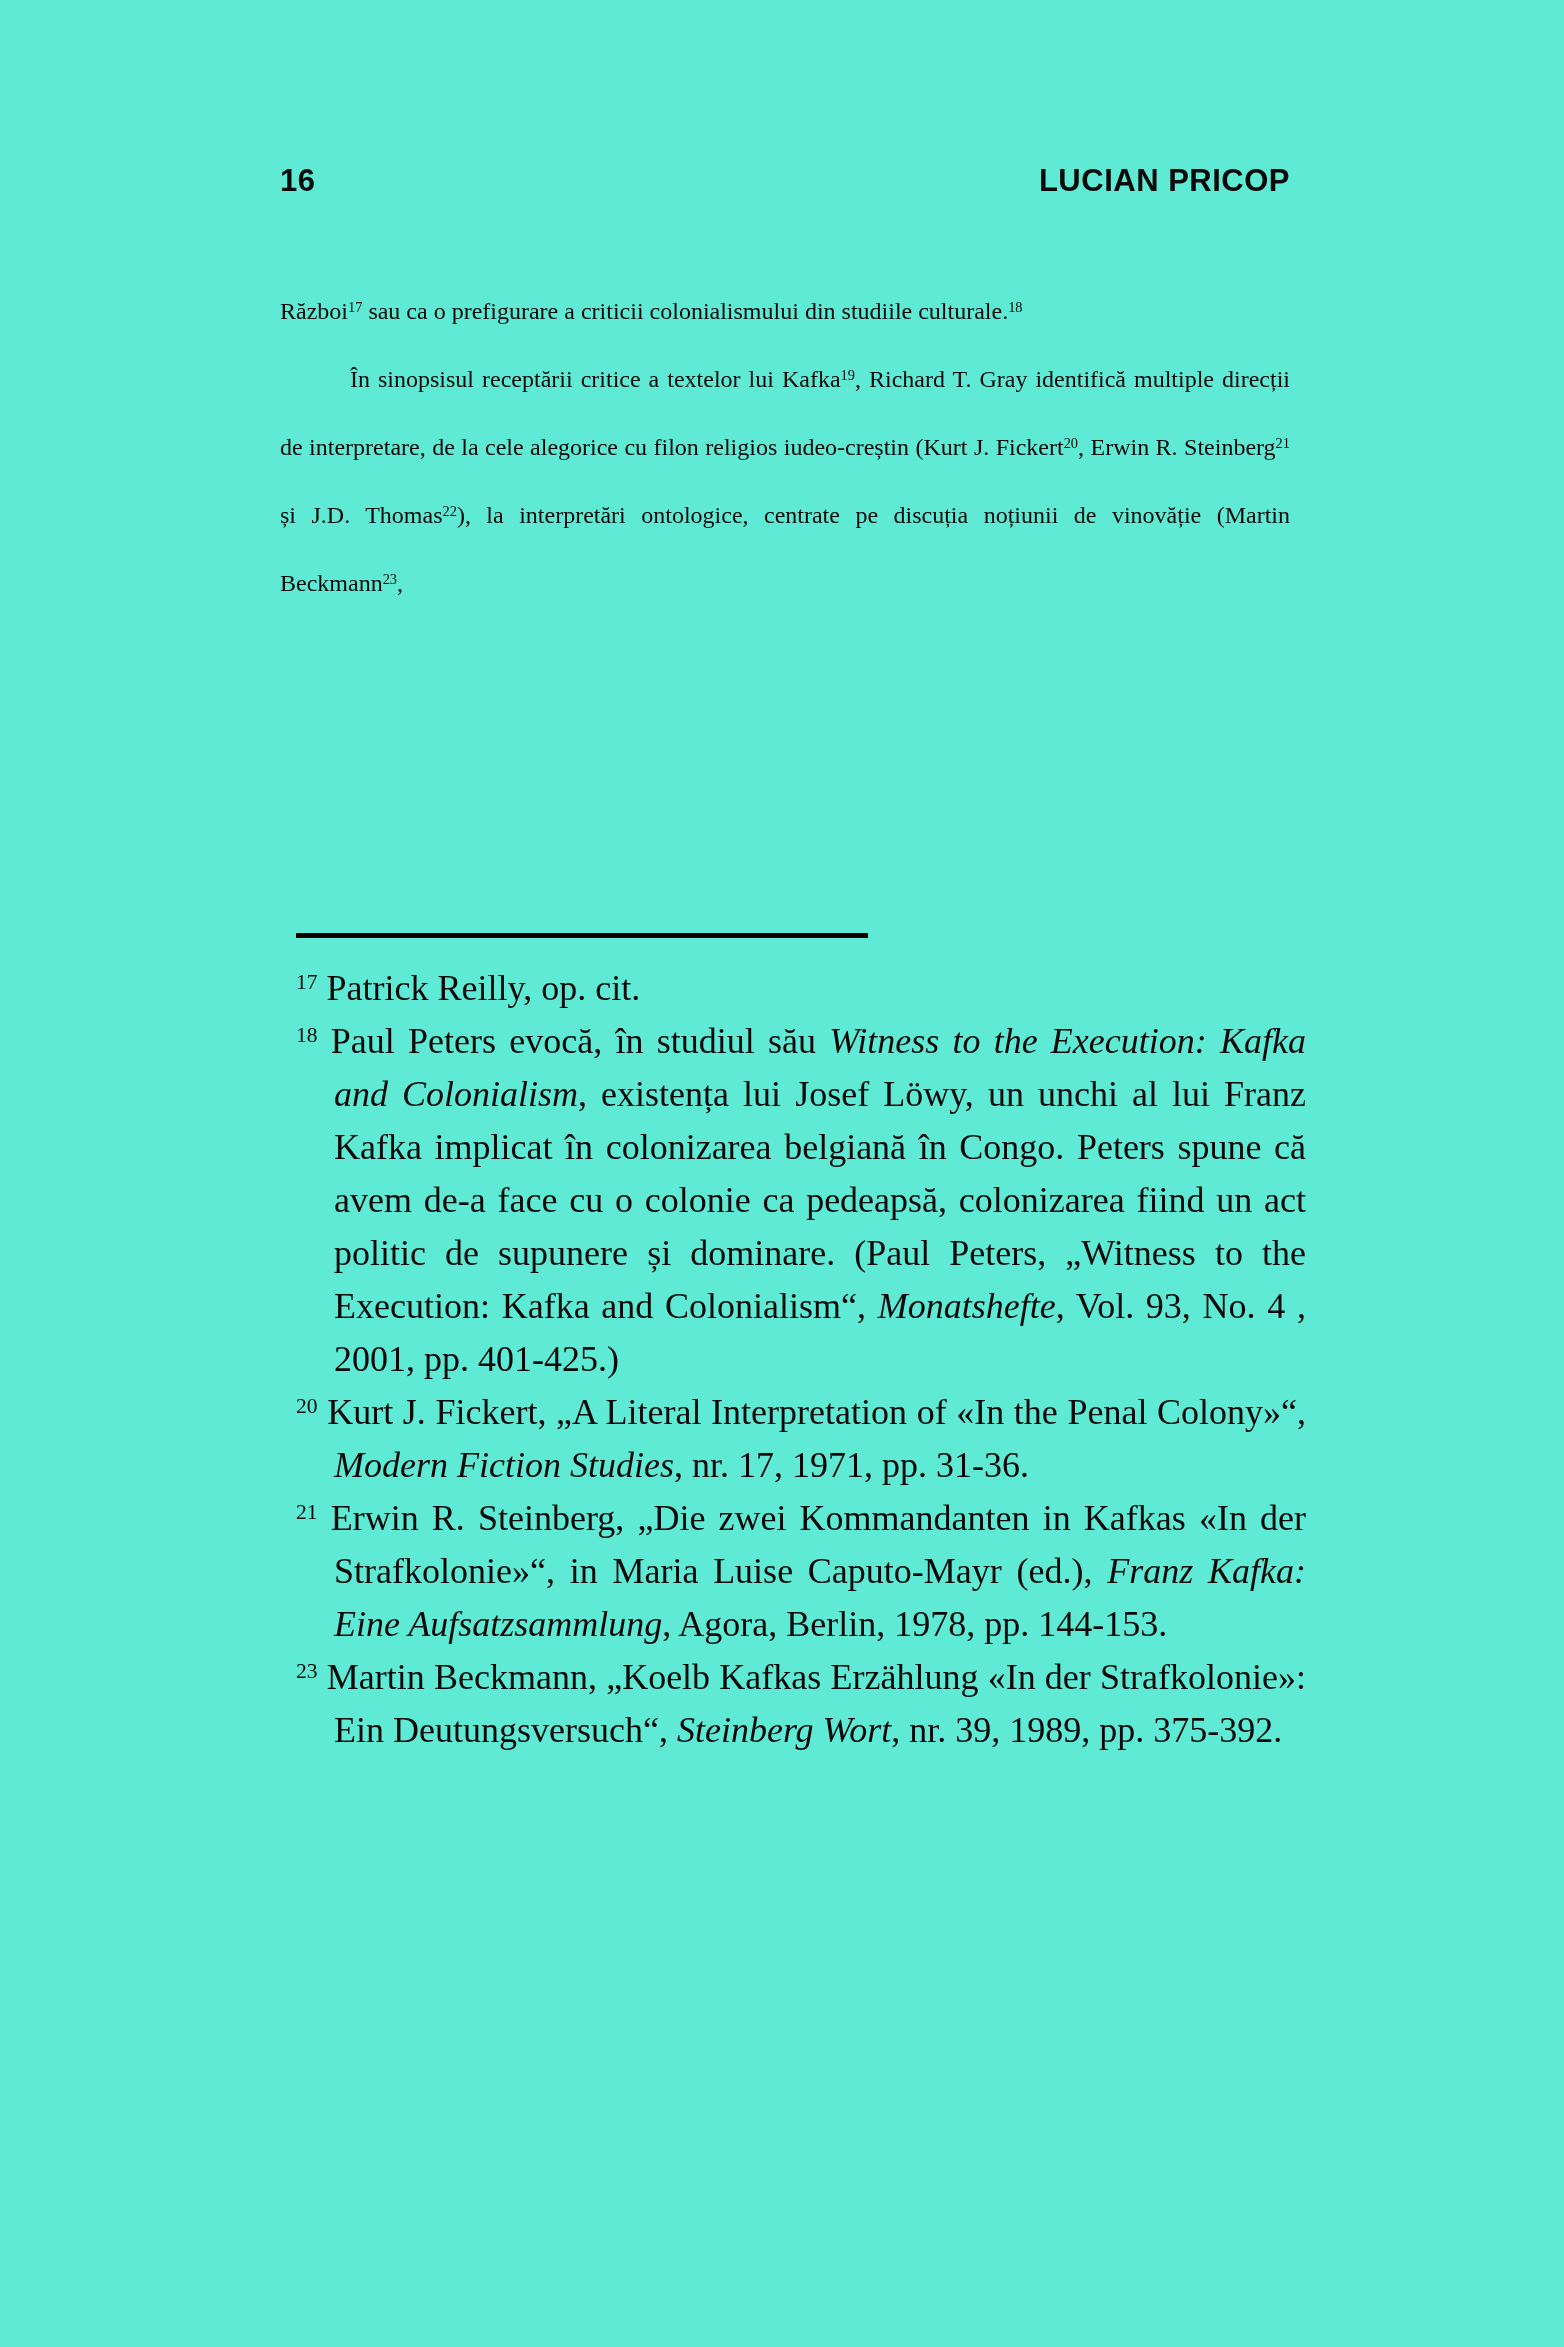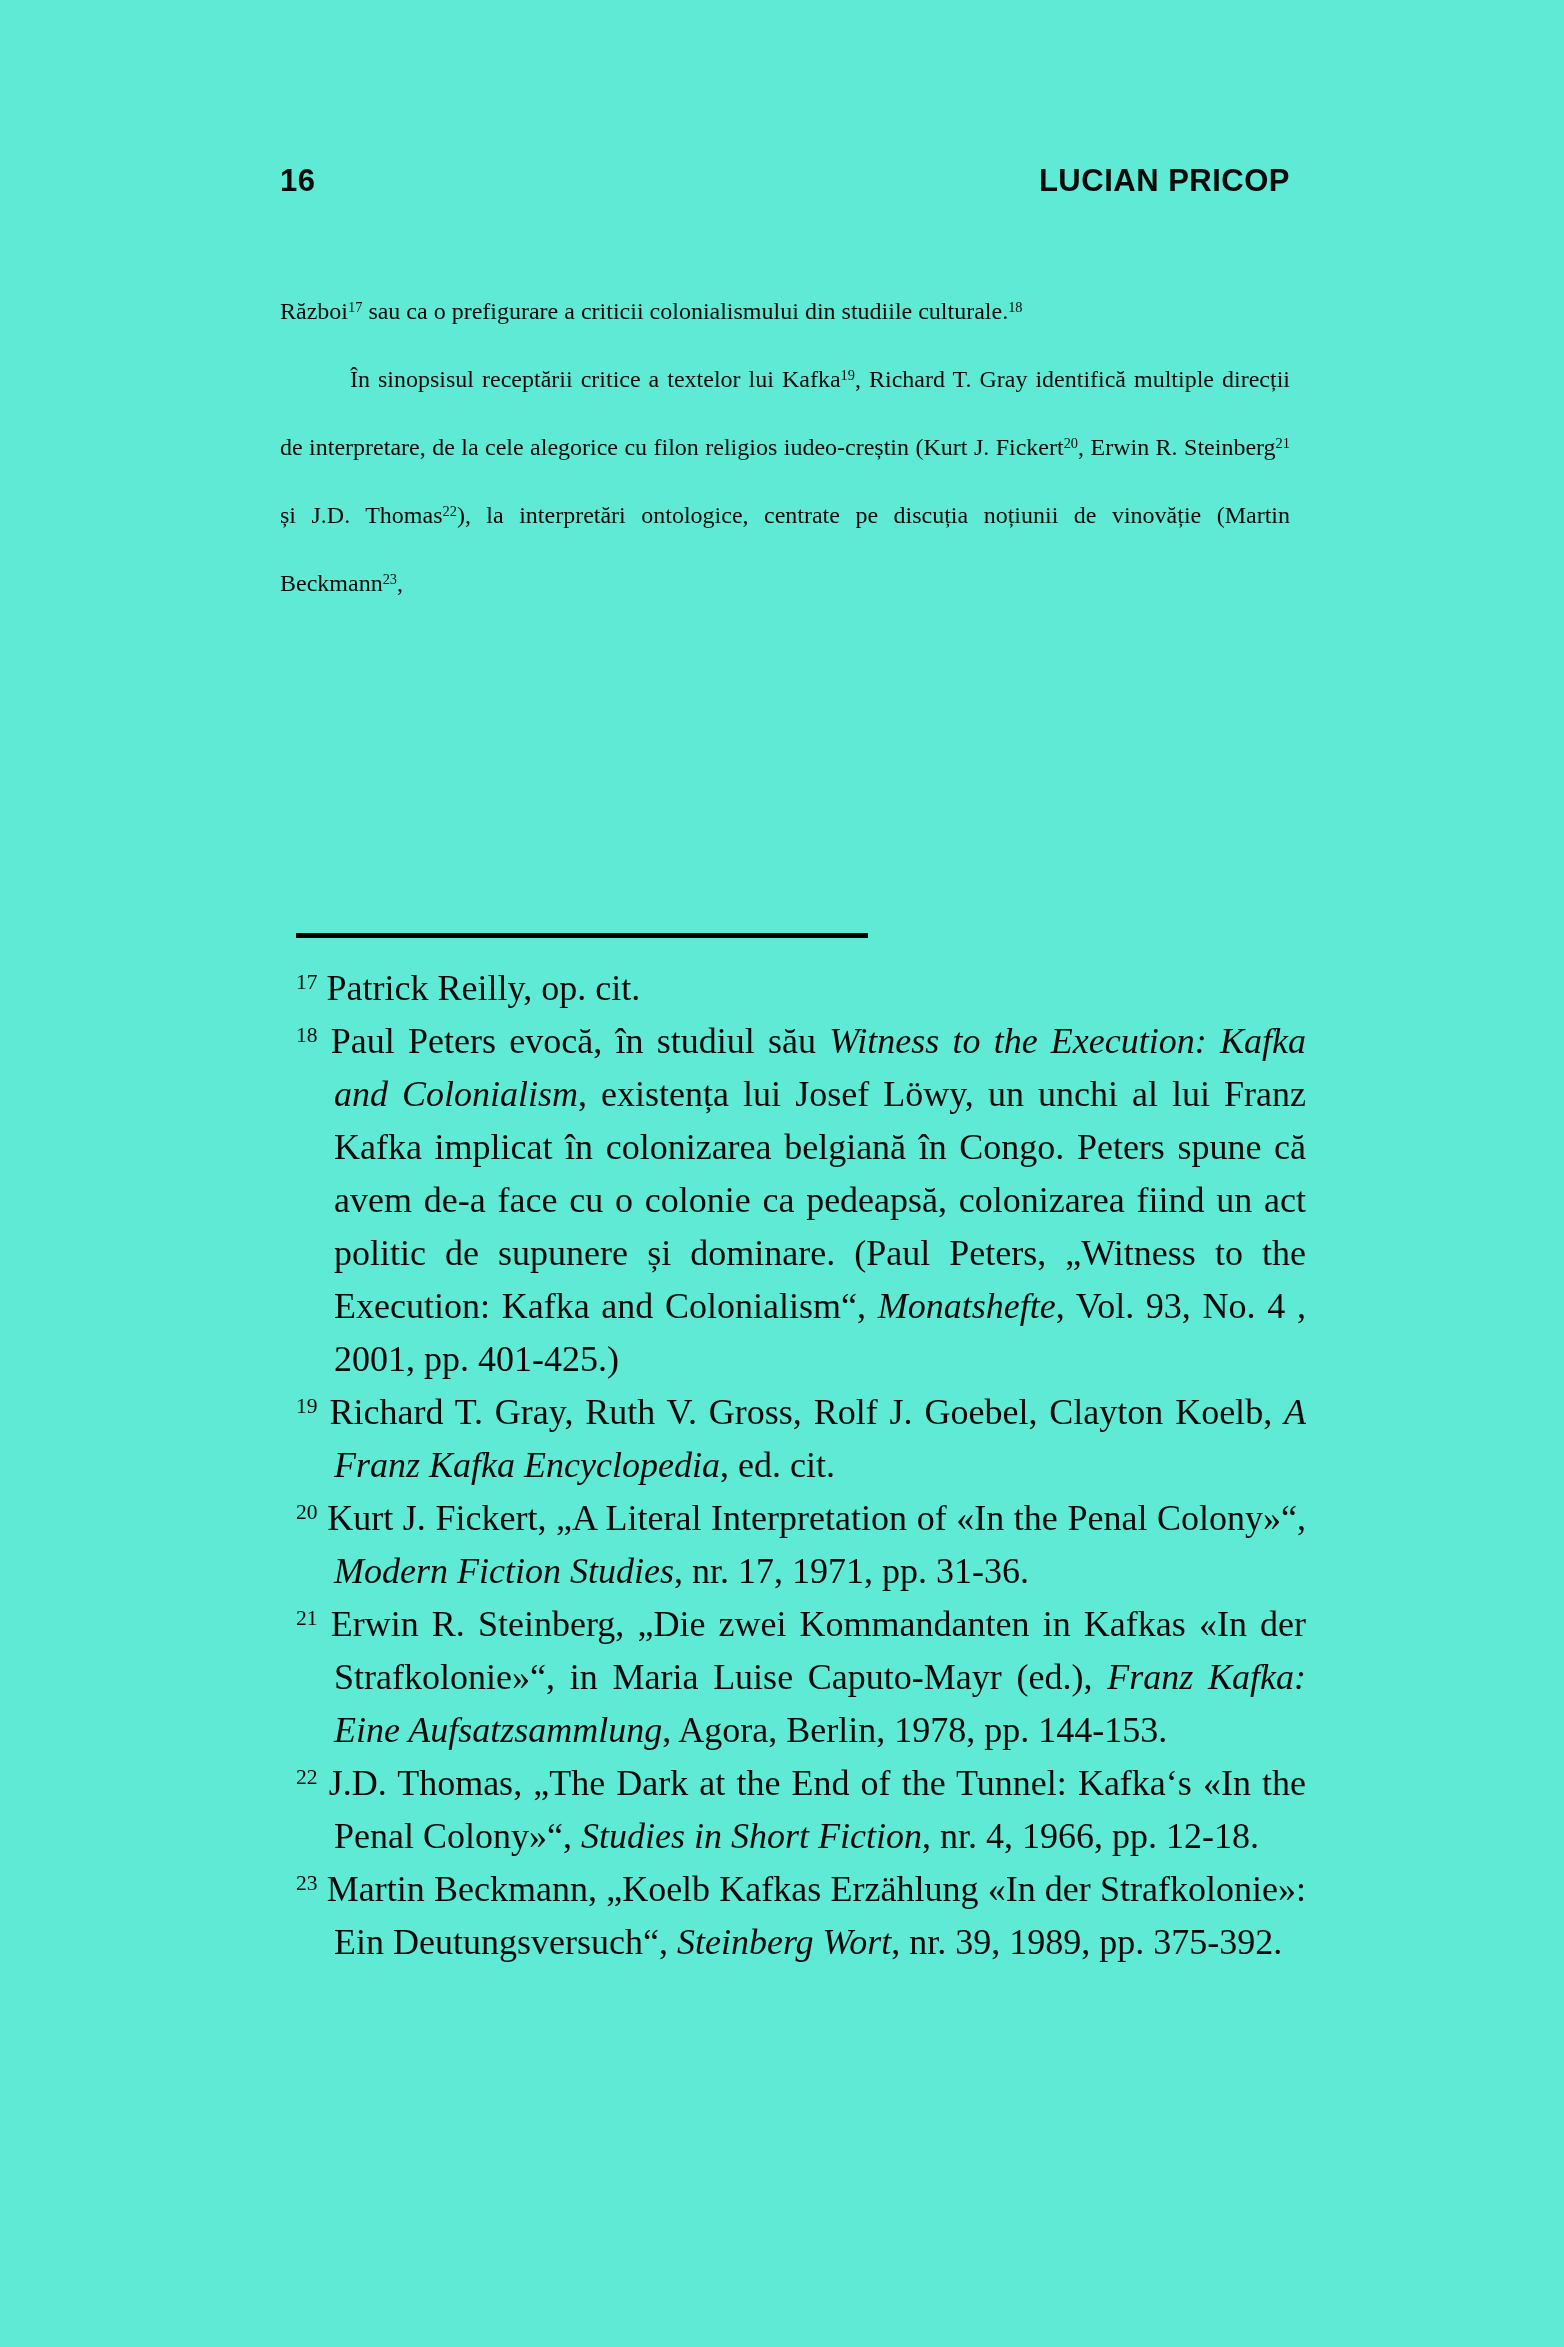--- a/index.html
+++ b/index.html
@@ -92,21 +92,19 @@
 
   <div class="body-text">
     <p class="body-p"><span>Război</span><sup>17</sup><span> sau ca o prefigurare a criticii colonialismului din studiile culturale.</span><sup>18</sup></p>
     <p class="body-p p-indent p-continues"><span>În sinopsisul receptării critice a textelor lui Kafka</span><sup>19</sup><span>, Richard T. Gray identifică multiple direcții de interpretare, de la cele alegorice cu filon religios iudeo-creștin (Kurt J. Fickert</span><sup>20</sup><span>, Erwin R. Steinberg</span><sup>21</sup><span> și J.D. Thomas</span><sup>22</sup><span>), la interpretări ontologice, centrate pe discuția noțiunii de vinovăție (Martin Beckmann</span><sup>23</sup><span>,</span></p>
   </div>
 
   <div class="footnotes">
     <div class="fn-rule"></div>
     <p class="footnote"><sup>17</sup><span> Patrick Reilly, op. cit.</span></p>
     <p class="footnote"><sup>18</sup><span> Paul Peters evocă, în studiul său </span><em>Witness to the Execution: Kafka and Colonialism</em><span>, existența lui Josef Löwy, un unchi al lui Franz Kafka implicat în colonizarea belgiană în Congo. Peters spune că avem de-a face cu o colonie ca pedeapsă, colonizarea fiind un act politic de supunere și dominare. (Paul Peters, „Witness to the Execution: Kafka and Colonialism“, </span><em>Monatshefte</em><span>, Vol. 93, No. 4 , 2001, pp. 401-425.)</span></p>
-    <p class="footnote"><sup>19</sup><span> Richard T. Gray, Ruth V. Gross, Rolf J. Goebel, Clayton Koelb, </span><em>A Franz Kafka Encyclopedia</em><span>, ed. cit.</span></p>
     <p class="footnote"><sup>20</sup><span> Kurt J. Fickert, „A Literal Interpretation of «In the Penal Colony»“, </span><em>Modern Fiction Studies</em><span>, nr. 17, 1971, pp. 31-36.</span></p>
     <p class="footnote"><sup>21</sup><span> Erwin R. Steinberg, „Die zwei Kommandanten in Kafkas «In der Strafkolonie»“, in Maria Luise Caputo-Mayr (ed.), </span><em>Franz Kafka: Eine Aufsatzsammlung</em><span>, Agora, Berlin, 1978, pp. 144-153.</span></p>
-    <p class="footnote"><sup>22</sup><span> J.D. Thomas, „The Dark at the End of the Tunnel: Kafka‘s «In the Penal Colony»“, </span><em>Studies in Short Fiction</em><span>, nr. 4, 1966, pp. 12-18.</span></p>
     <p class="footnote"><sup>23</sup><span> Martin Beckmann, „Koelb Kafkas Erzählung «In der Strafkolonie»: Ein Deutungsversuch“, </span><em>Steinberg Wort</em><span>, nr. 39, 1989, pp. 375-392.</span></p>
   </div>
 
 </div>
 
 
 </body></html>

